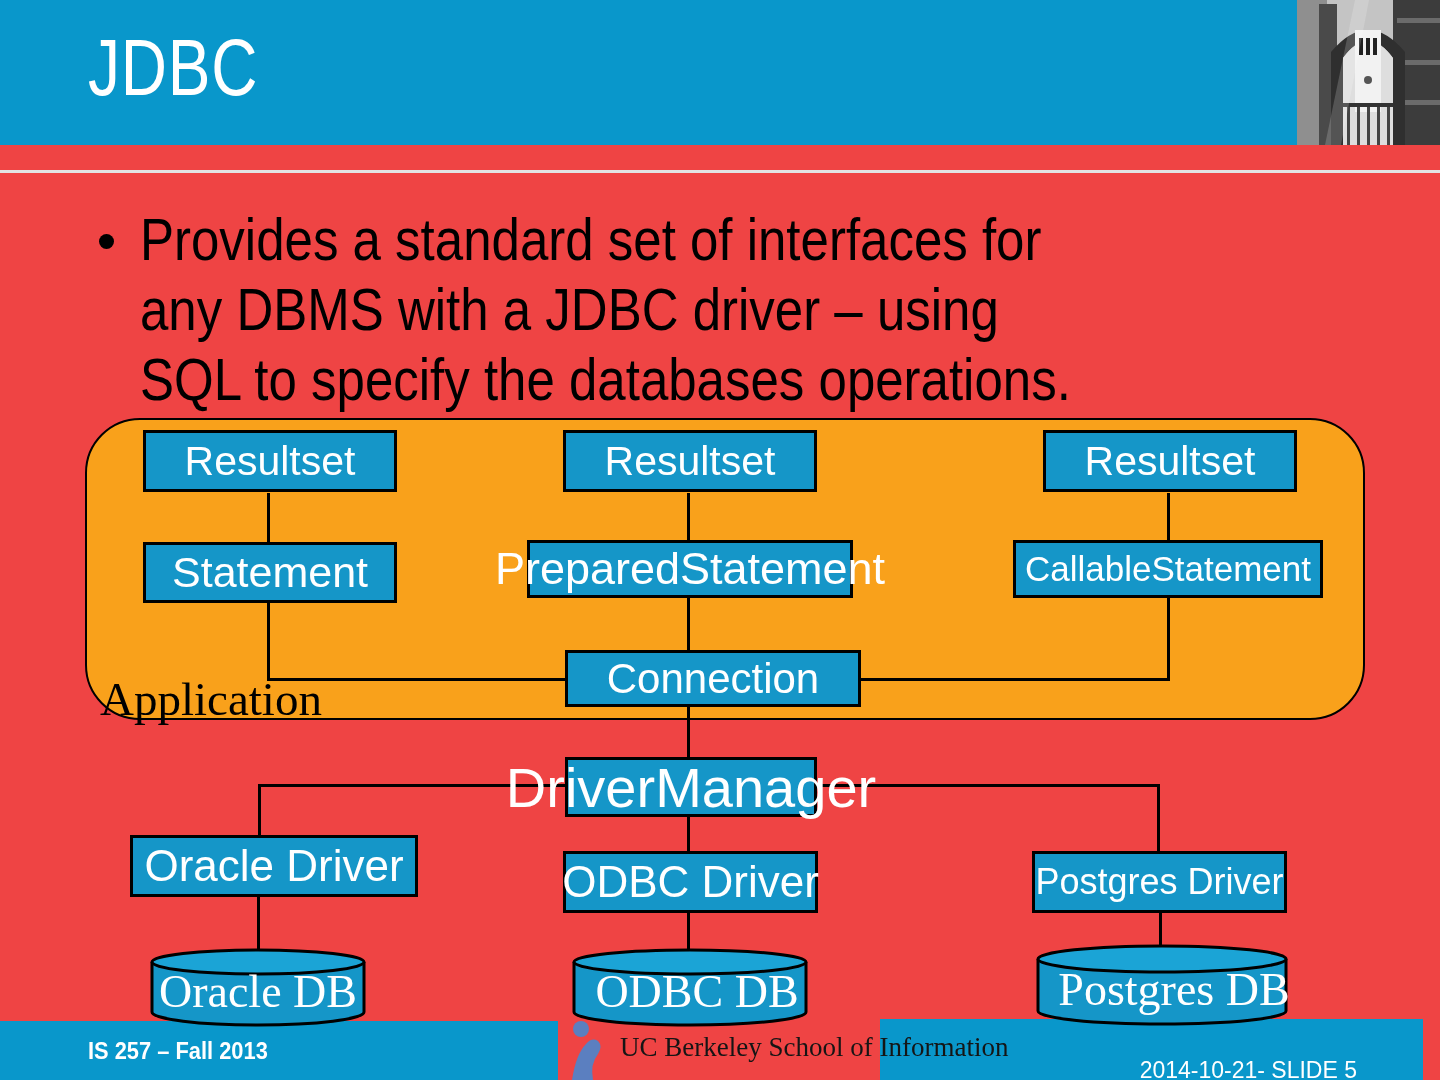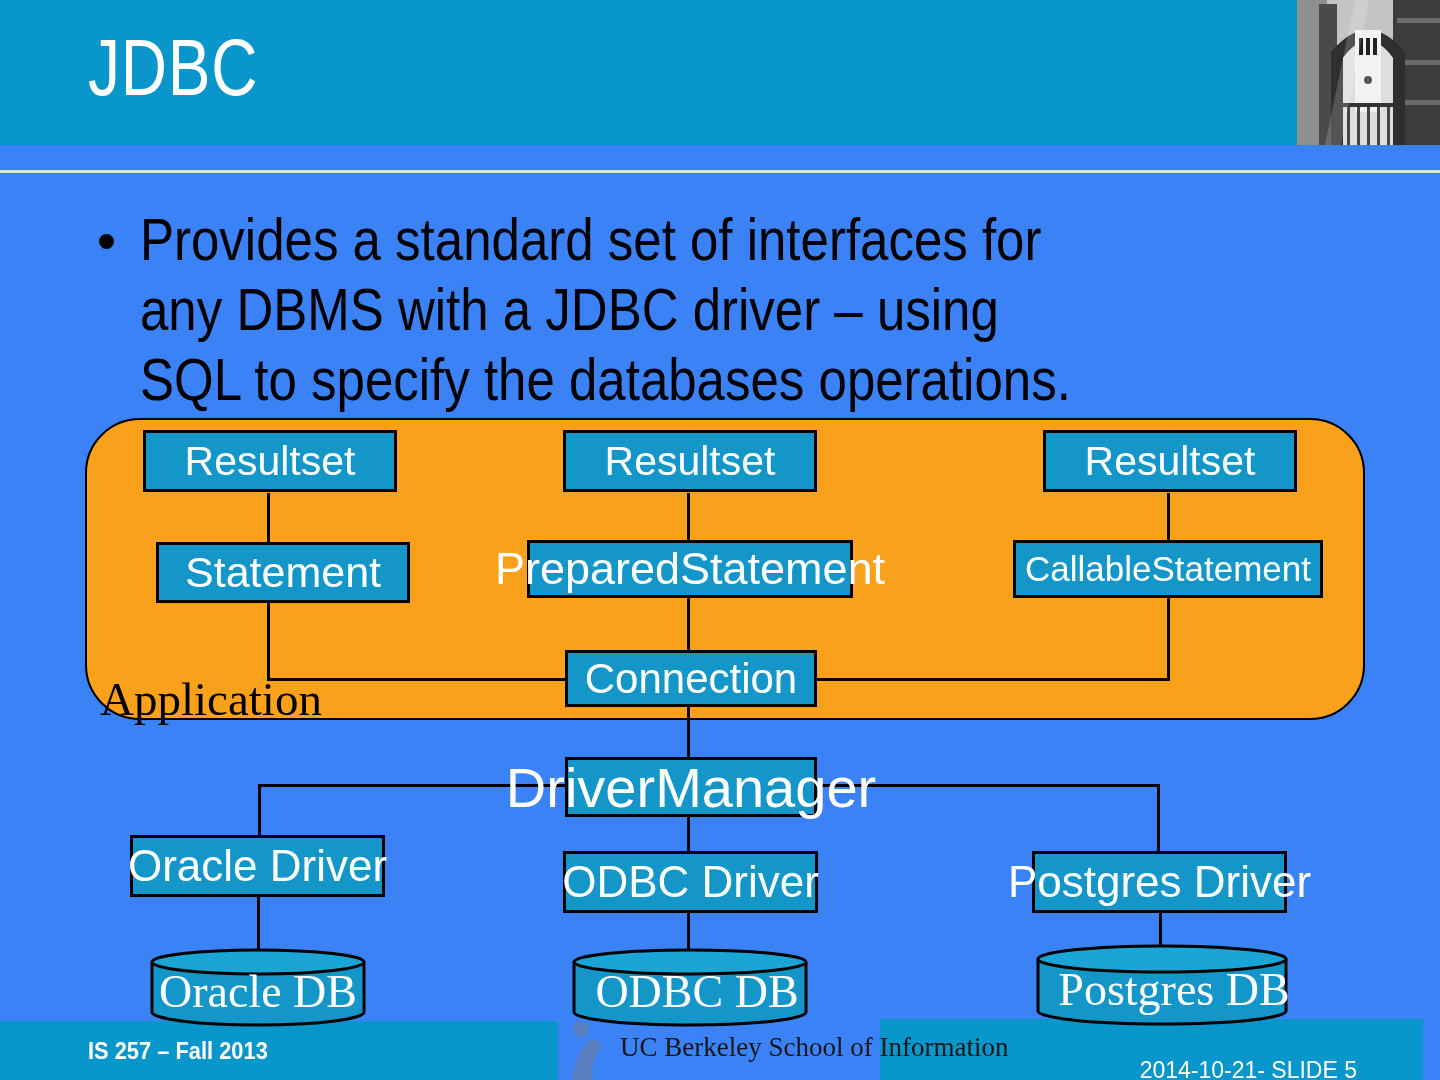--- a/index.html
+++ b/index.html
@@ -1,16 +1,16 @@
 <!DOCTYPE html>
 <html><head>
 <meta charset="utf-8">
 <style>
   html,body{margin:0;padding:0;background:#ffffff;}
-  .slide{position:relative;width:1440px;height:1080px;background:#3b82f6;overflow:hidden;
+  .slide{position:relative;width:1440px;height:1080px;background:#ef4444;overflow:hidden;
          font-family:"Liberation Sans",sans-serif;}
 
   
   #hdr{position:absolute;left:0;top:0;width:1297px;height:145px;background:#0997CB;}
   #hdr h1{margin:0;position:absolute;left:88px;top:28px;font-size:80px;line-height:80px;
           font-weight:400;color:#ffffff;letter-spacing:1px;
           transform:scaleX(.8);transform-origin:left center;}
   #photo{position:absolute;left:1297px;top:0;}
   #hdr-rule{position:absolute;left:0;top:170px;width:1440px;height:3px;background:#e3e3e3;}
 
@@ -26,28 +26,28 @@
             border:2px solid #000;border-radius:55px;box-sizing:border-box;}
   #app-label{position:absolute;left:100px;top:672px;font-family:"Liberation Serif",serif;
              font-size:47px;color:#000;white-space:nowrap;}
 
   .box{position:absolute;background:#1596C8;border:3px solid #000;box-sizing:border-box;
        color:#ffffff;font-family:Liberation Sans, sans-serif;display:flex;align-items:center;
        justify-content:center;white-space:nowrap;overflow:visible;z-index:3;}
   #bx-rs1{left:143px;top:430px;width:254px;height:62px;font-size:41px;}
   #bx-rs2{left:563px;top:430px;width:254px;height:62px;font-size:41px;}
   #bx-rs3{left:1043px;top:430px;width:254px;height:62px;font-size:41px;}
-  #bx-st {left:143px;top:542px;width:254px;height:61px;font-size:43px;margin-left:13px;}
+  #bx-st {left:143px;top:542px;width:254px;height:61px;font-size:43px;}
   #bx-ps {left:527px;top:540px;width:326px;height:58px;font-size:45px;}
   #bx-cs {left:1013px;top:540px;width:310px;height:58px;font-size:35px;}
-  #bx-cn {left:565px;top:650px;width:252px;height:57px;font-size:42px;}
+  #bx-cn {left:565px;top:650px;width:296px;height:57px;font-size:42px;}
   #bx-dm {left:565px;top:757px;width:252px;height:60px;font-size:56px;}
-  #bx-od {left:130px;top:835px;width:255px;height:62px;font-size:44px;}
+  #bx-od {left:130px;top:835px;width:288px;height:62px;font-size:44px;}
   #bx-ob {left:563px;top:851px;width:255px;height:62px;font-size:44px;}
-  #bx-pd {left:1032px;top:851px;width:255px;height:62px;font-size:44px;}
+  #bx-pd {left:1032px;top:851px;width:255px;height:62px;font-size:36px;}
 
   .ln{position:absolute;background:#000;z-index:1;}
   #ln1 {left:267px;top:493px;width:3px;height:51px;}
   #ln2 {left:687px;top:493px;width:3px;height:49px;}
   #ln3 {left:1167px;top:493px;width:3px;height:49px;}
   #ln4a{left:267px;top:603px;width:3px;height:78px;}
   #ln4b{left:267px;top:678px;width:300px;height:3px;}
   #ln5 {left:687px;top:598px;width:3px;height:54px;}
   #ln6a{left:1167px;top:598px;width:3px;height:83px;}
   #ln6b{left:815px;top:678px;width:355px;height:3px;}

